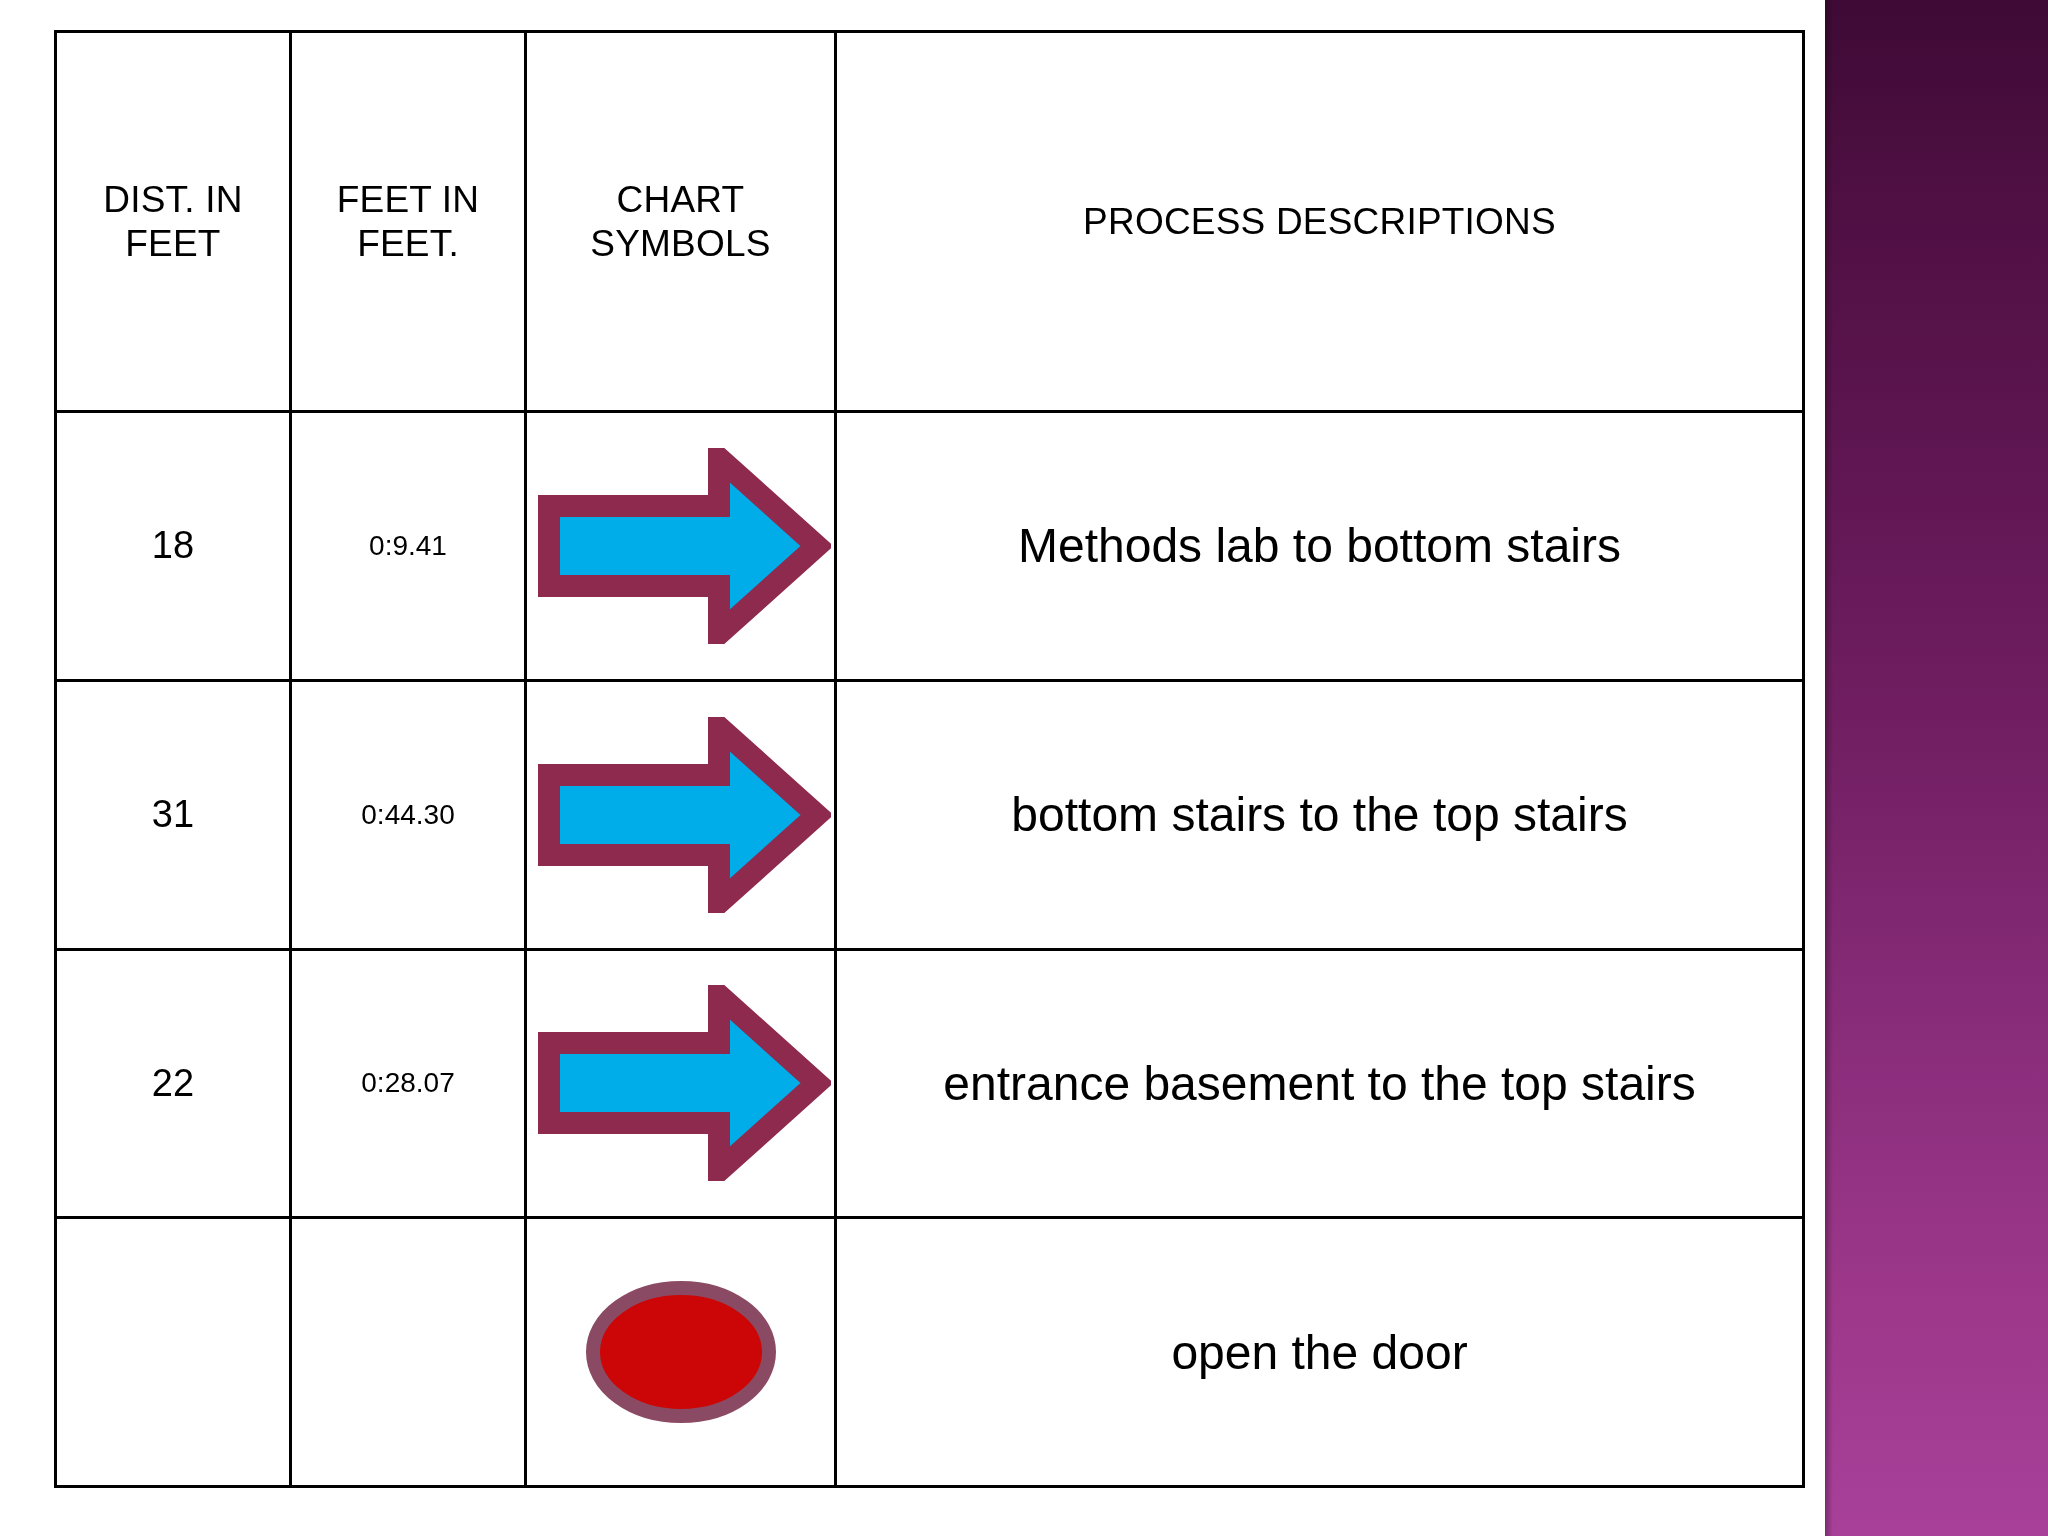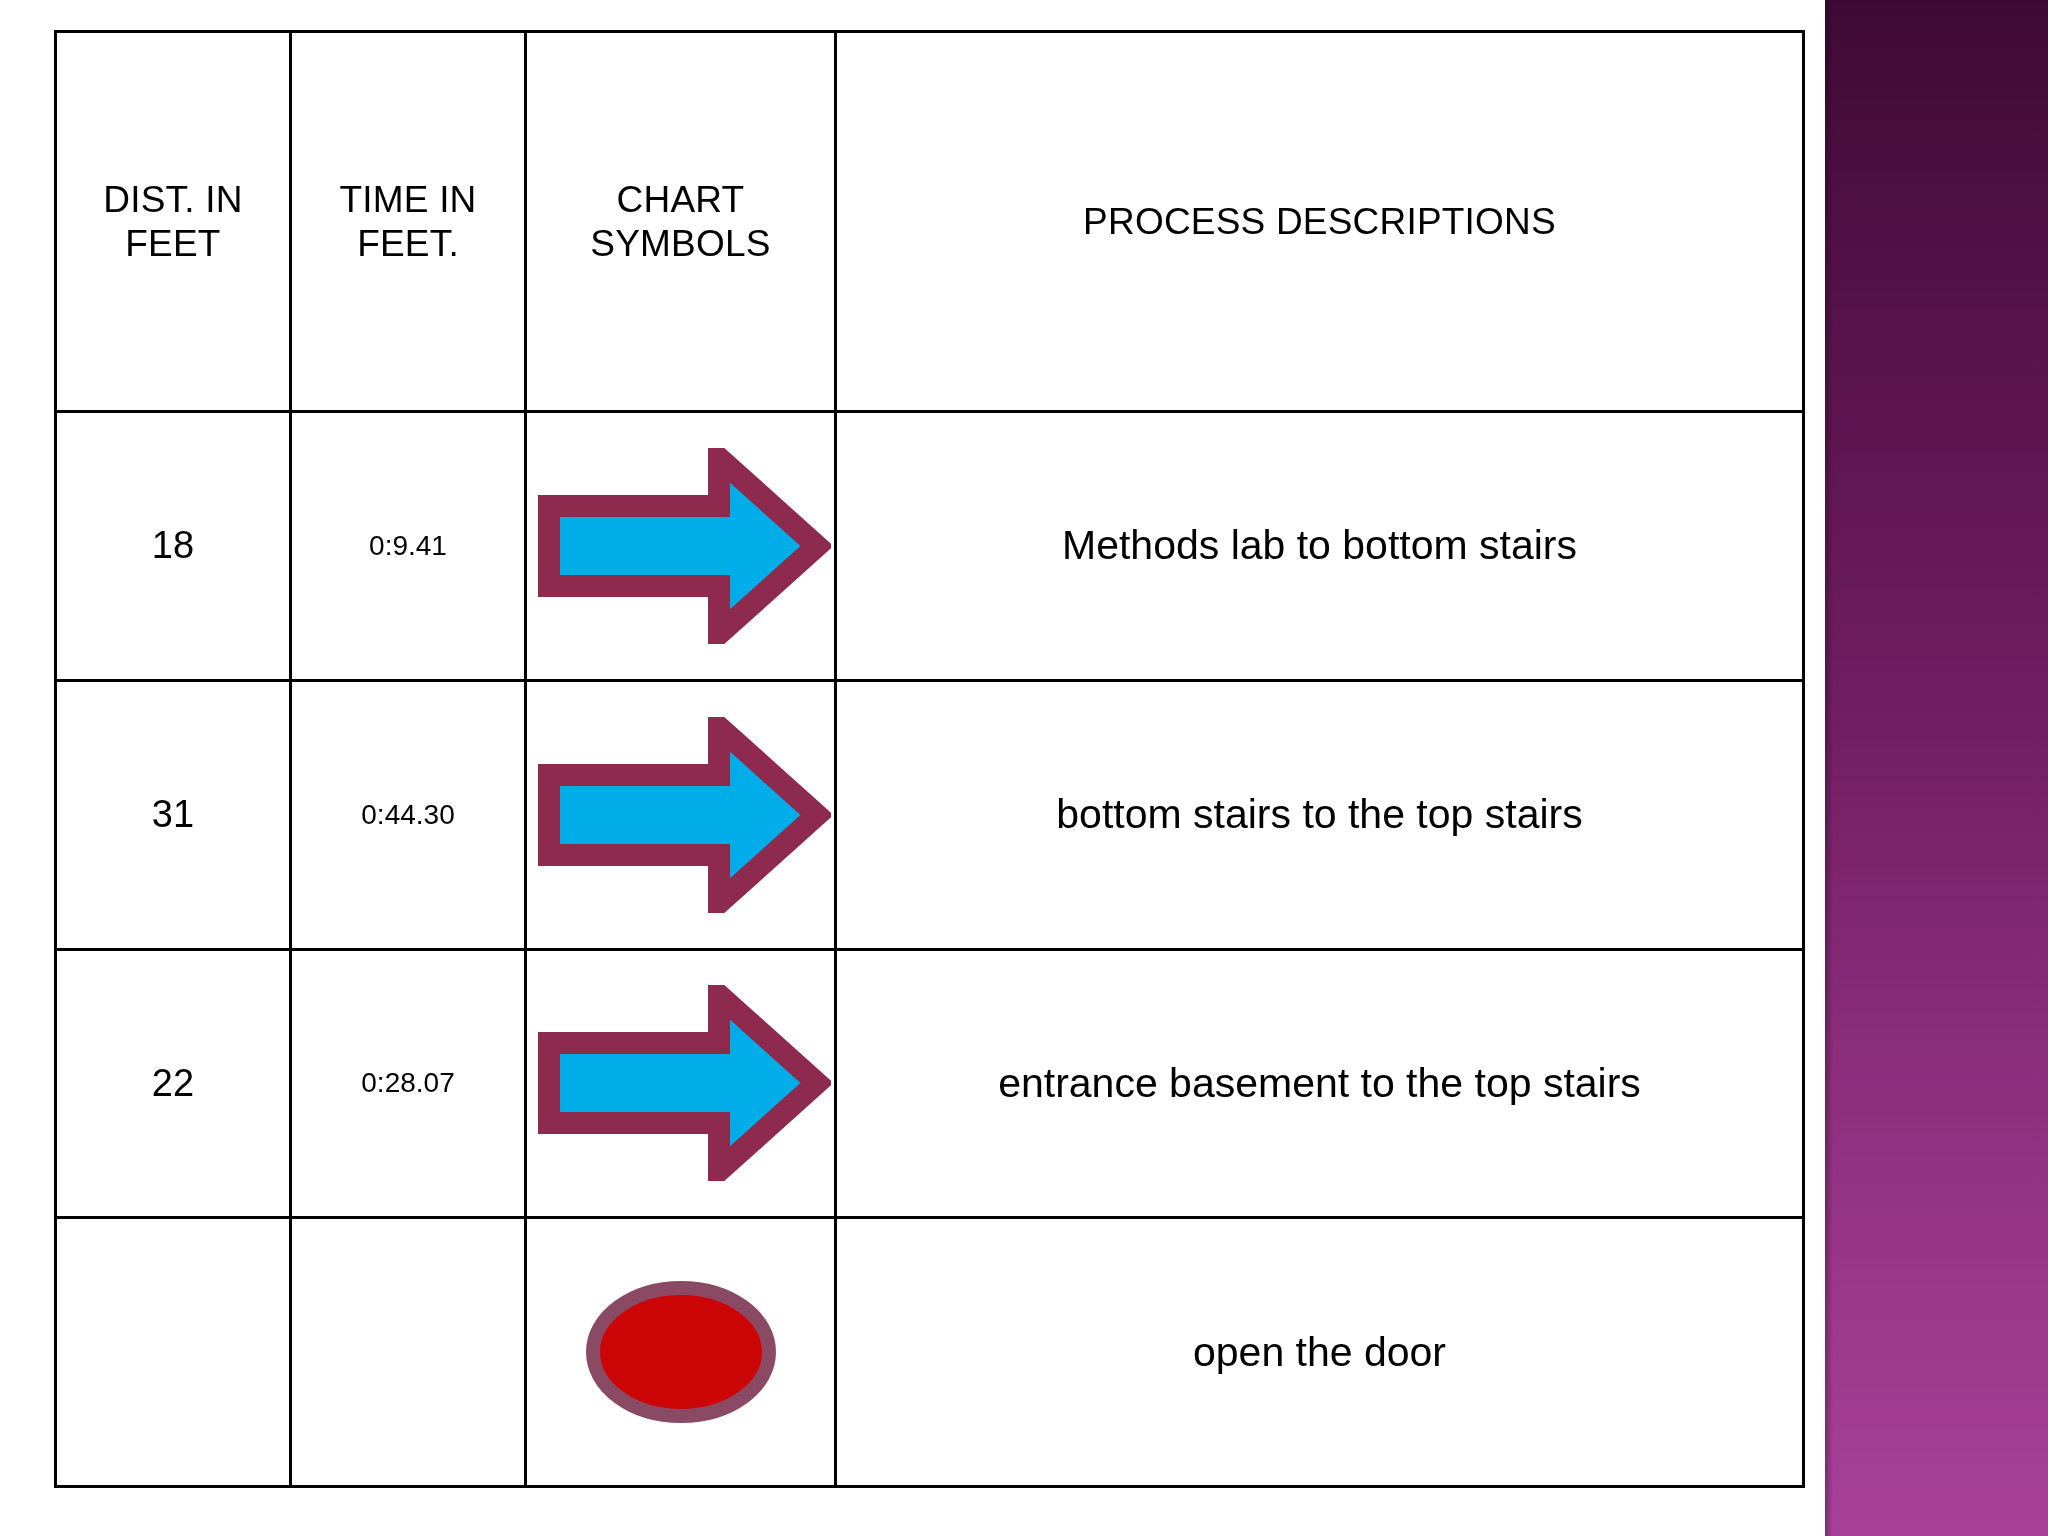--- a/index.html
+++ b/index.html
@@ -80,21 +80,21 @@
     display: block;
   }
 
   .num-cell {
     font-size: 38px;
   }
   .time-cell {
     font-size: 28px;
   }
   .desc-cell {
-    font-size: 41px;
+    font-size: 48px;
     padding: 0 14px;
   }
 
   
   td.symbol-cell {
     position: relative;
     overflow: visible;
   }
   .symbol-holder {
     position: relative;
@@ -136,21 +136,21 @@
       <col class="c-symbol">
       <col class="c-desc">
     </colgroup>
     <thead>
       <tr class="header-row">
         <th>
           <span class="hdr-text">DIST. IN</span>
           <span class="hdr-text">FEET</span>
         </th>
         <th>
-          <span class="hdr-text">TIME IN</span>
+          <span class="hdr-text">FEET IN</span>
           <span class="hdr-text">FEET.</span>
         </th>
         <th>
           <span class="hdr-text">CHART</span>
           <span class="hdr-text">SYMBOLS</span>
         </th>
         <th>
           <span class="hdr-desc">PROCESS DESCRIPTIONS</span>
         </th>
       </tr>

